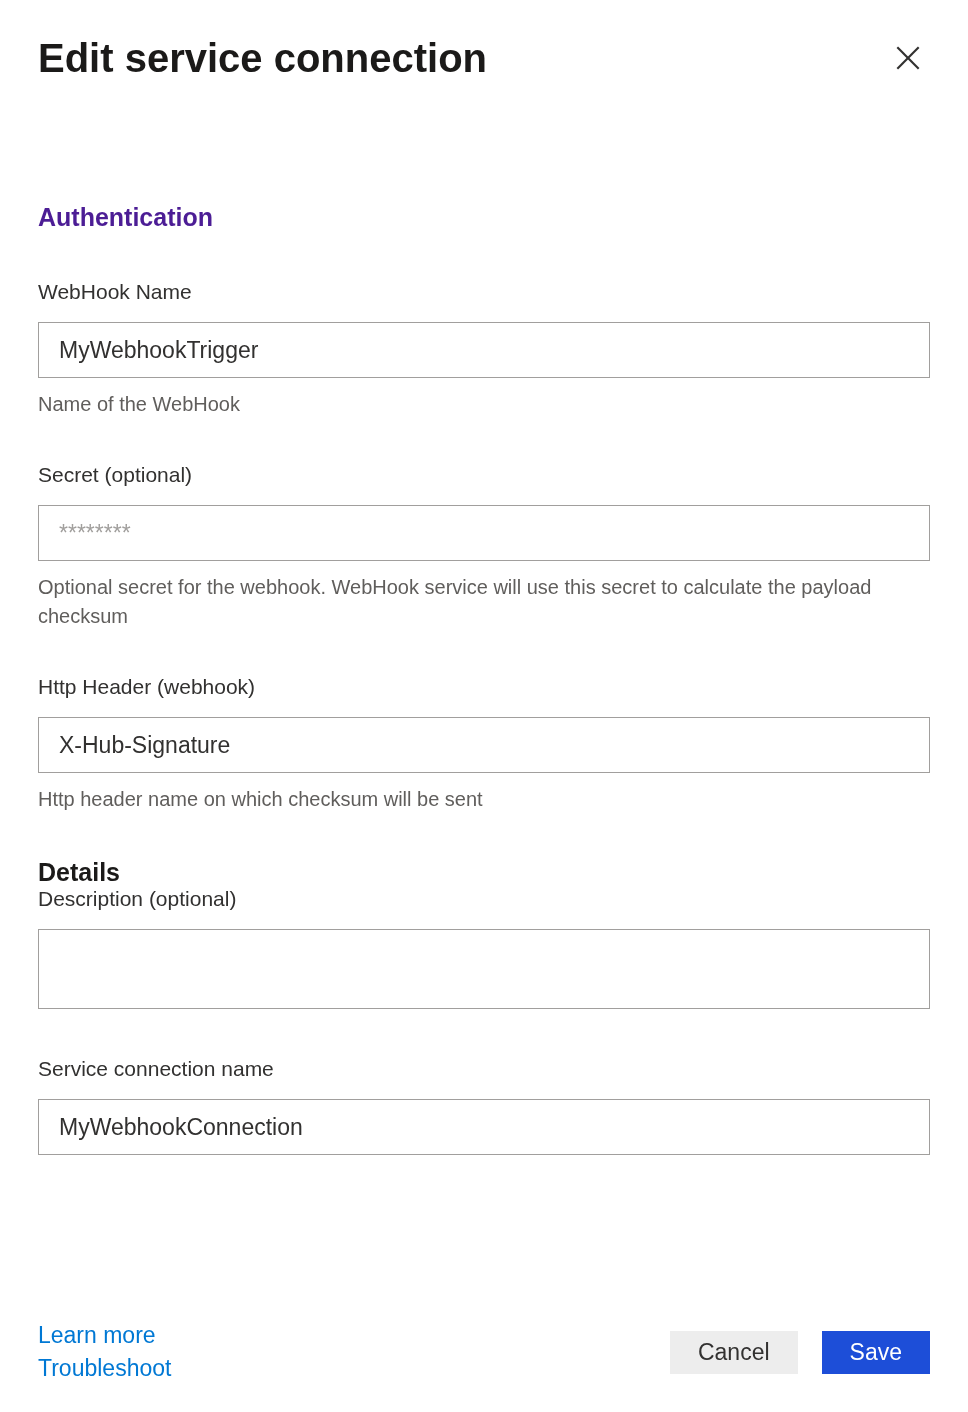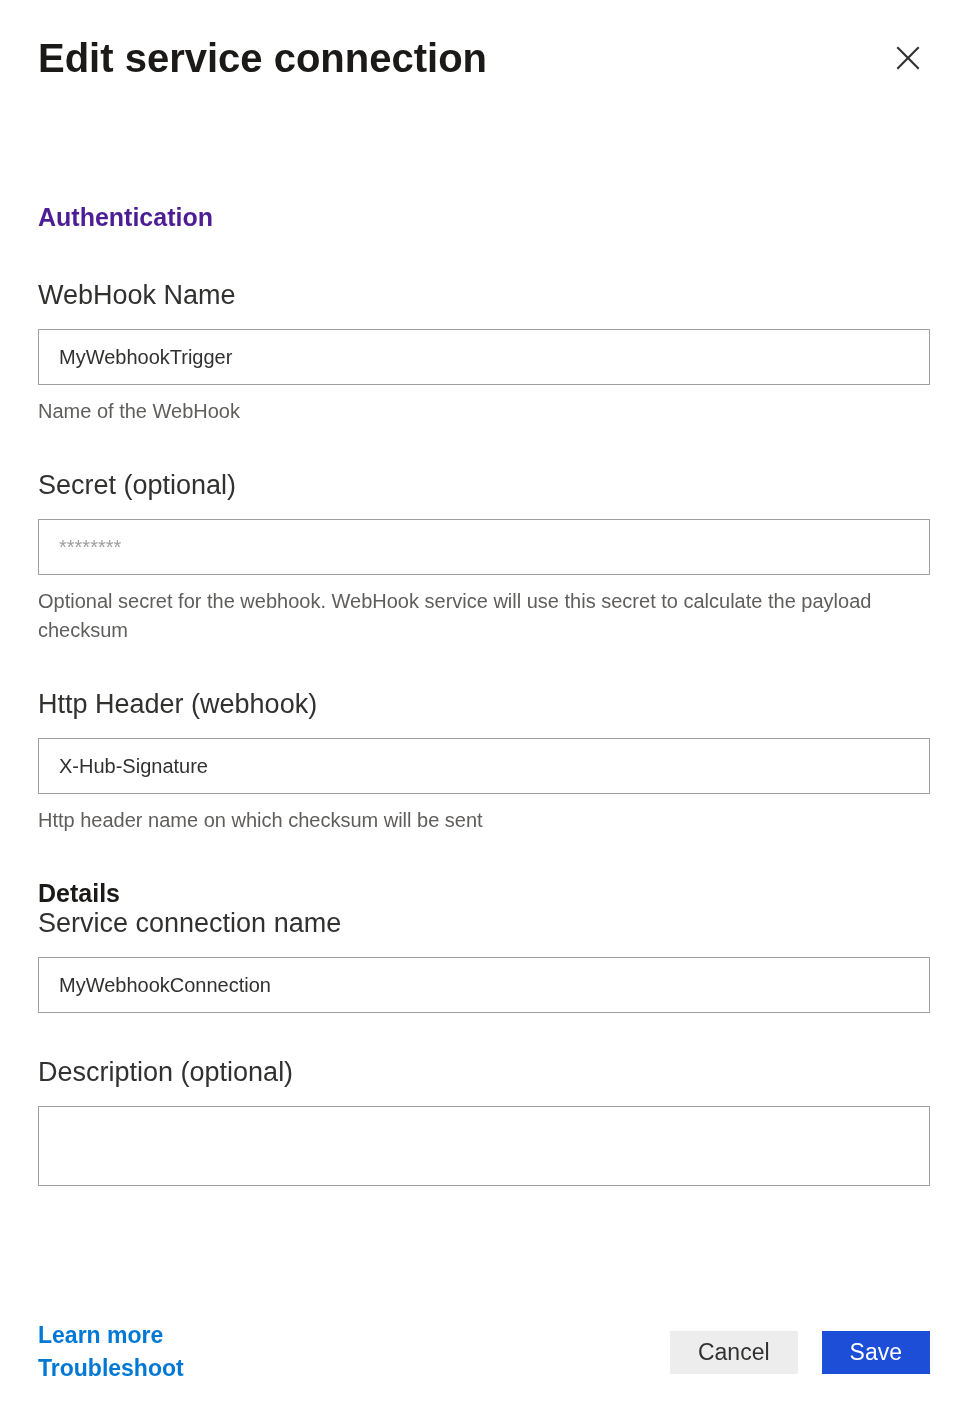--- a/index.html
+++ b/index.html
@@ -48,32 +48,32 @@
     .section-heading {
       font-size: 25px;
       font-weight: 600;
       color: #4c1d95;
       margin-bottom: 48px;
     }
     .field-group {
       margin-bottom: 44px;
     }
     .field-label {
-      font-size: 27px;
+      font-size: 21px;
       font-weight: 400;
       color: #323130;
       margin-bottom: 18px;
       display: block;
     }
     .text-input {
       width: 100%;
       height: 56px;
       border: 1px solid #a19f9d;
       padding: 0 20px;
-      font-size: 20px;
+      font-size: 23px;
       color: #323130;
       background: #ffffff;
       font-family: inherit;
     }
     .text-input::placeholder {
       color: #a19f9d;
     }
     .help-text {
       font-size: 20px;
       color: #605e5c;
@@ -94,21 +94,20 @@
       display: flex;
       justify-content: space-between;
       align-items: center;
       padding: 20px 0 30px 0;
       background: #ffffff;
     }
     .footer-links {
       display: flex;
       flex-direction: column;
       gap: 6px;
-      font-weight: bold;
     }
     .link {
       color: #0078d4;
       font-size: 23px;
       text-decoration: none;
       cursor: pointer;
     }
     .footer-buttons {
       display: flex;
       gap: 24px;
@@ -177,27 +176,27 @@
 
     <div class="field-group">
       <label class="field-label">Http Header (webhook)</label>
       <input type="text" class="text-input" value="X-Hub-Signature" style="">
       <div class="help-text">Http header name on which checksum will be sent</div>
     </div>
 
     <h2 class="details-heading">Details</h2>
 
     <div class="field-group">
+      <label class="field-label">Description (optional)</label>
+      <textarea class="description-input" style=""></textarea>
+    </div>
+
+    <div class="field-group">
       <label class="field-label">Service connection name</label>
       <input type="text" class="text-input" value="MyWebhookConnection" style="">
-    </div>
-
-    <div class="field-group">
-      <label class="field-label">Description (optional)</label>
-      <textarea class="description-input" style=""></textarea>
     </div>
 
   </div>
 
   <div class="footer">
     <div class="footer-links">
       <a class="link">Learn more</a>
       <a class="link">Troubleshoot</a>
     </div>
     <div class="footer-buttons">

